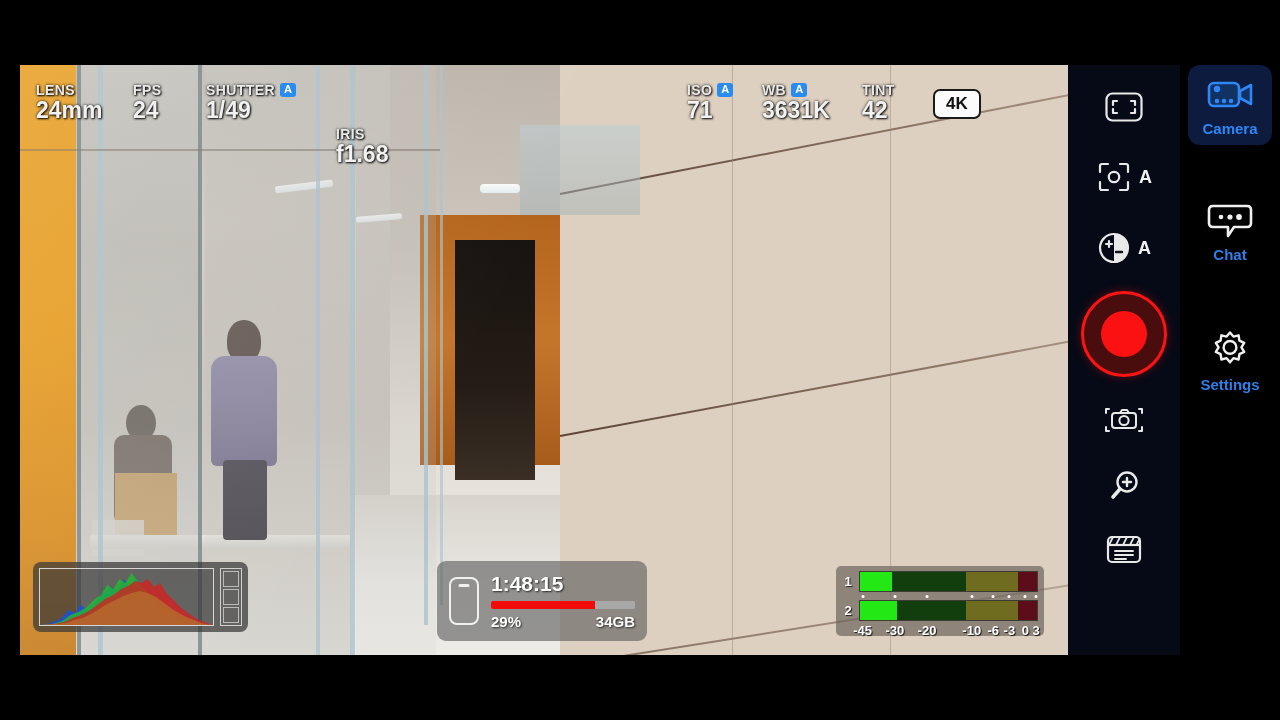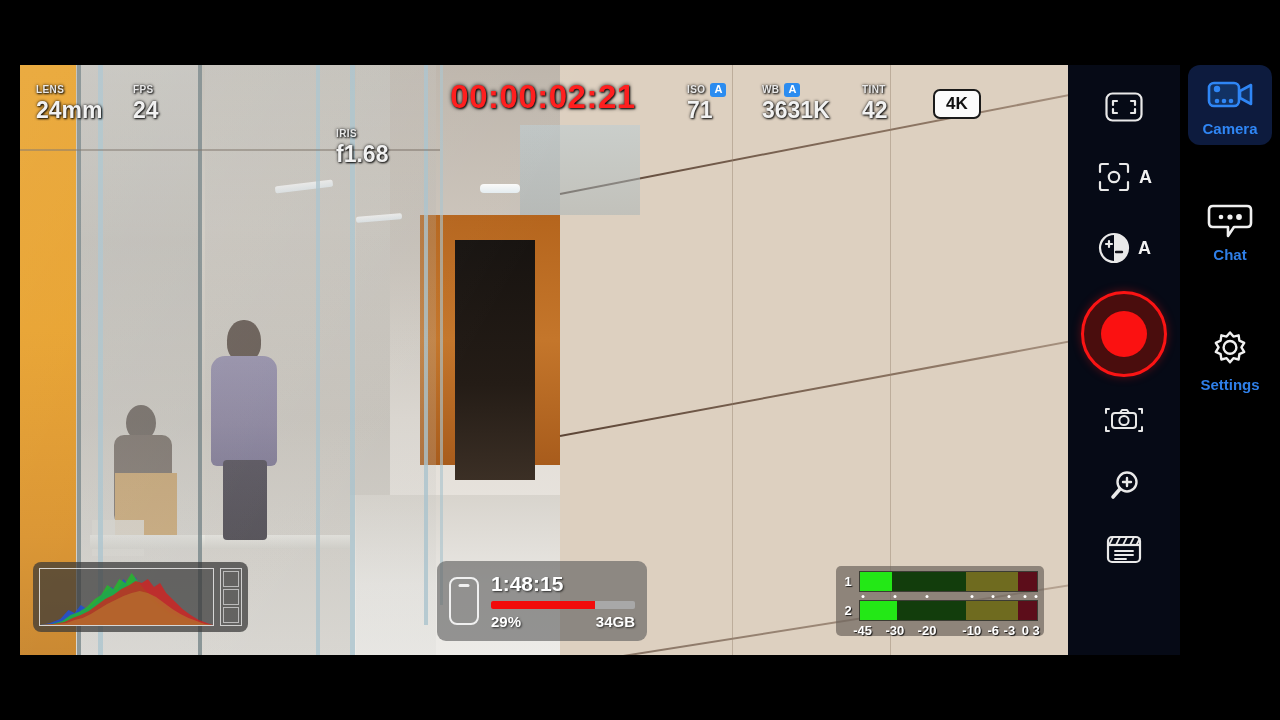--- a/index.html
+++ b/index.html
@@ -107,21 +107,21 @@
   .vf-haze {
     left:0; top:0; width:100%; height:100%;
     background:linear-gradient(120deg, rgba(255,255,255,.10), rgba(255,255,255,0) 45%);
     pointer-events:none;
   }
 
   
   .hud-top { position:absolute; left:0; top:0; width:100%; height:70px; }
   .hud-item { position:absolute; text-align:left; }
   .hud-label {
-    font-size:10px; font-weight:bold; color:#e9e9e9; letter-spacing:.4px;
+    font-size:14px; font-weight:bold; color:#e9e9e9; letter-spacing:.4px;
     text-shadow:0 0 3px rgba(0,0,0,.9), 1px 1px 2px rgba(0,0,0,.9);
     display:inline-block; vertical-align:middle;
   }
   .hud-value {
     font-size:23px; font-weight:bold; color:#f2f2f2; line-height:1.05;
     text-shadow:0 0 3px rgba(0,0,0,.9), 1px 1px 2px rgba(0,0,0,.85);
   }
   .auto-badge {
     display:inline-block; vertical-align:middle;
     background:#2b8cf0; color:#fff; font-size:11px; font-weight:bold;
@@ -332,26 +332,29 @@
 
   <div class="hud-top">
     <div class="hud-item" style="left:36px;top:80px;">
       <span class="hud-label">LENS</span>
       <div class="hud-value">24mm</div>
     </div>
     <div class="hud-item" style="left:133px;top:80px;">
       <span class="hud-label">FPS</span>
       <div class="hud-value">24</div>
     </div>
+    <div class="hud-item" style="left:206px;top:80px;">
+      <span class="hud-label">SHUTTER</span><span class="auto-badge">A</span>
+      <div class="hud-value">1/49</div>
+    </div>
     <div class="hud-item" style="left:336px;top:80px;margin-top:44px;">
       <span class="hud-label">IRIS</span>
       <div class="hud-value">f1.68</div>
     </div>
 
-    <div id="timecode">00:00:02:21</div>
 
     <div class="hud-item" style="left:687px;top:80px;">
       <span class="hud-label">ISO</span><span class="auto-badge">A</span>
       <div class="hud-value">71</div>
     </div>
     <div class="hud-item" style="left:762px;top:80px;">
       <span class="hud-label">WB</span><span class="auto-badge">A</span>
       <div class="hud-value">3631K</div>
     </div>
     <div class="hud-item" style="left:862px;top:80px;">

